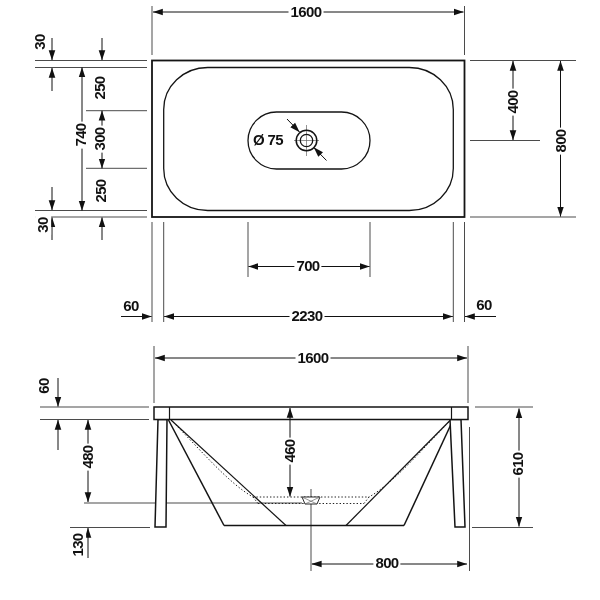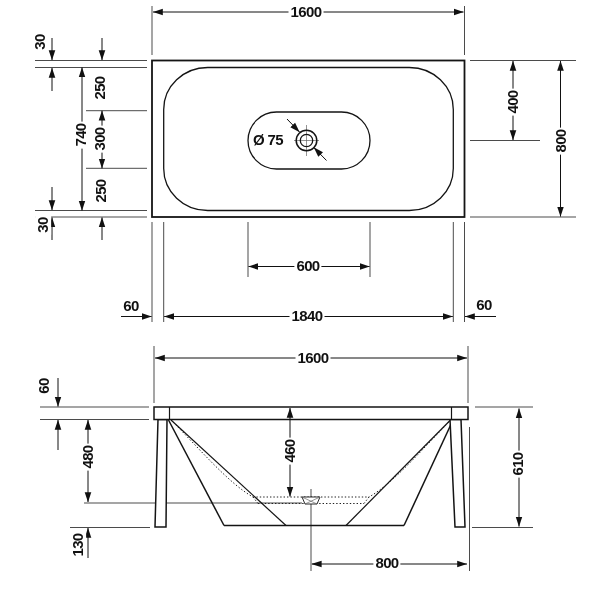--- a/index.html
+++ b/index.html
@@ -149,23 +149,23 @@
 <div class="lab" style="left:306px;top:12px">1600</div>
 <div class="lab v" style="left:40px;top:42px">30</div>
 <div class="lab v" style="left:100px;top:88px">250</div>
 <div class="lab v" style="left:100px;top:139px">300</div>
 <div class="lab v" style="left:101px;top:191px">250</div>
 <div class="lab v" style="left:43px;top:225px">30</div>
 <div class="lab v" style="left:81px;top:135px">740</div>
 <div class="lab v" style="left:513px;top:102px">400</div>
 <div class="lab v" style="left:561px;top:141px">800</div>
 <div class="lab" style="left:268px;top:140px">Ø 75</div>
-<div class="lab" style="left:308px;top:266px">600</div>
+<div class="lab" style="left:308px;top:266px">700</div>
 <div class="lab" style="left:131px;top:306px">60</div>
-<div class="lab" style="left:307px;top:316px">1840</div>
+<div class="lab" style="left:307px;top:316px">2230</div>
 <div class="lab" style="left:484px;top:305px">60</div>
 
 <div class="lab" style="left:313px;top:358px">1600</div>
 <div class="lab v" style="left:44px;top:386px">60</div>
 <div class="lab v" style="left:88px;top:457px">480</div>
 <div class="lab v" style="left:78px;top:545px">130</div>
 <div class="lab v" style="left:290px;top:451px">460</div>
 <div class="lab v" style="left:518px;top:464px">610</div>
 <div class="lab" style="left:387px;top:563px">800</div>
 

